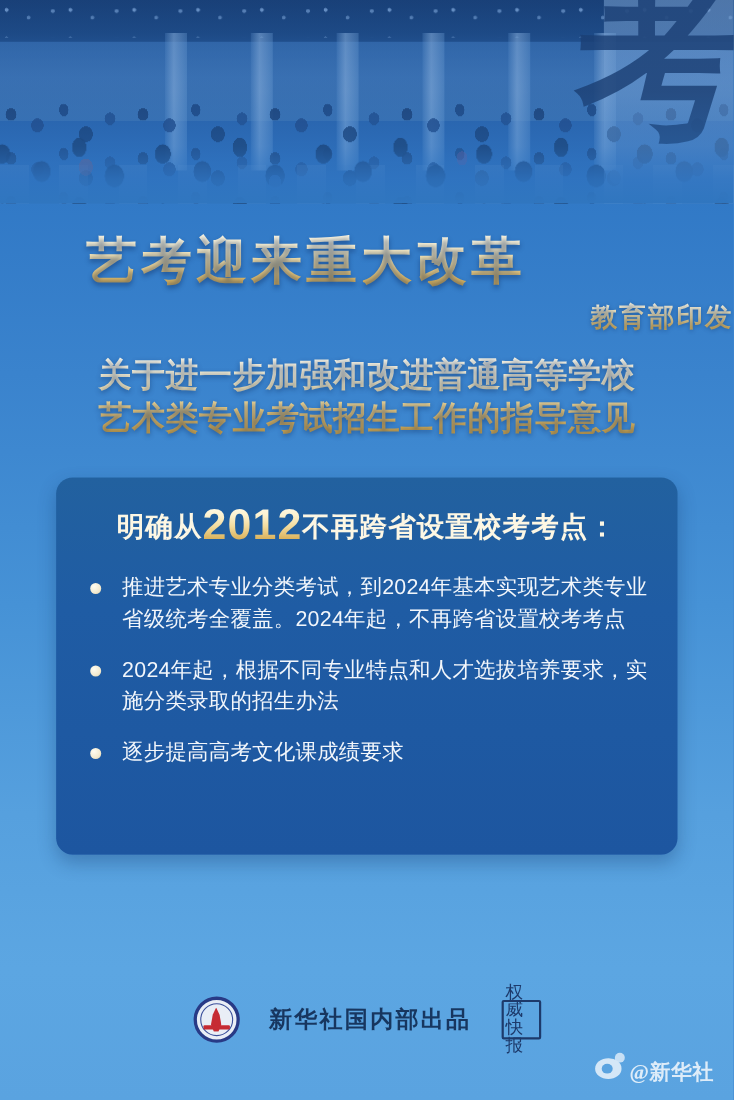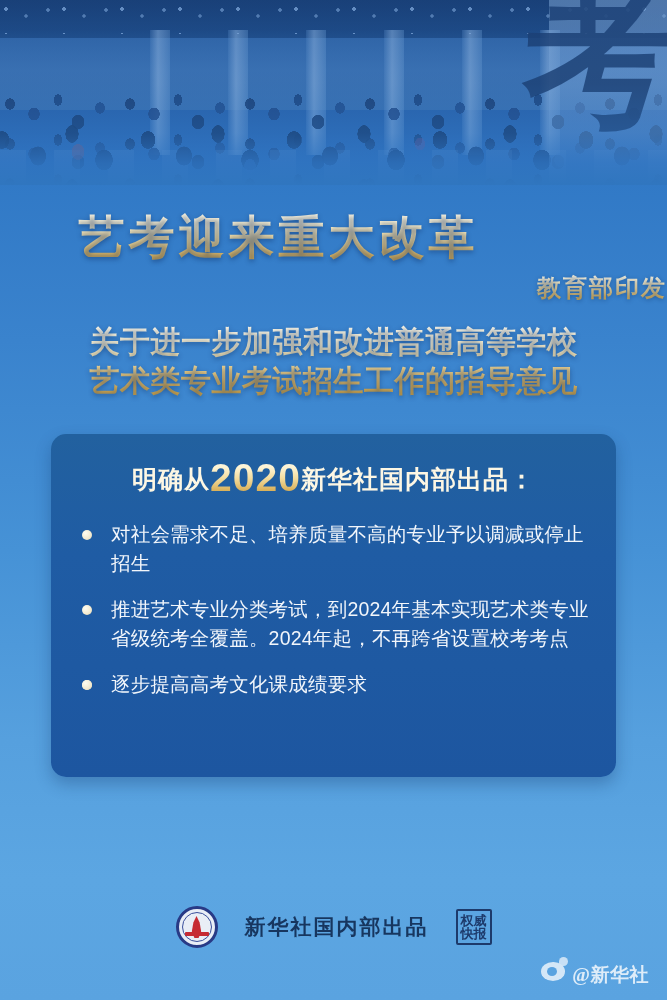--- a/index.html
+++ b/index.html
@@ -292,22 +292,22 @@
     border-radius: 2px;
     box-sizing: border-box;
     padding: 2px;
     display: flex;
     flex-direction: column;
     justify-content: center;
     align-items: center;
     line-height: 1;
   }
   .stamp span {
-    font-size: 13px;
-    font-weight: 700;
+    font-size: 16px;
+    font-weight: 400;
     color: #1d3a6b;
     letter-spacing: 0;
     font-family: "Liberation Serif", "DejaVu Serif", serif;
   }
 
   
   .watermark {
     position: absolute;
     right: 18px;
     bottom: 12px;
@@ -378,34 +378,31 @@
 
   <div class="kicker gold">教育部印发</div>
 
   <div class="doc-title gold">
     <span class="line">关于进一步加强和改进普通高等学校</span>
     <span class="line">艺术类专业考试招生工作的指导意见</span>
   </div>
 
   <div class="card">
     <div class="card-head">
-      <span>明确从</span><span class="year gold">2020</span><span>新华社国内部出品：</span>
+      <span>明确从</span><span class="year gold">2012</span><span>不再跨省设置校考考点：</span>
     </div>
 
     <ul class="bullets">
-      <li class="bullet">
-        <span class="bullet-dot"></span>
-        <span>对社会需求不足、培养质量不高的专业予以调减或停止招生</span>
-      </li>
       <li class="bullet">
         <span class="bullet-dot"></span>
         <span>推进艺术专业分类考试，到2024年基本实现艺术类专业省级统考全覆盖。2024年起，不再跨省设置校考考点</span>
       </li>
       <li class="bullet">
         <span class="bullet-dot"></span>
+        <span>2024年起，根据不同专业特点和人才选拔培养要求，实施分类录取的招生办法</span>
       </li>
       <li class="bullet">
         <span class="bullet-dot"></span>
         <span>逐步提高高考文化课成绩要求</span>
       </li>
     </ul>
   </div>
 
   <div class="footer">
     <div class="xinhua-logo">

